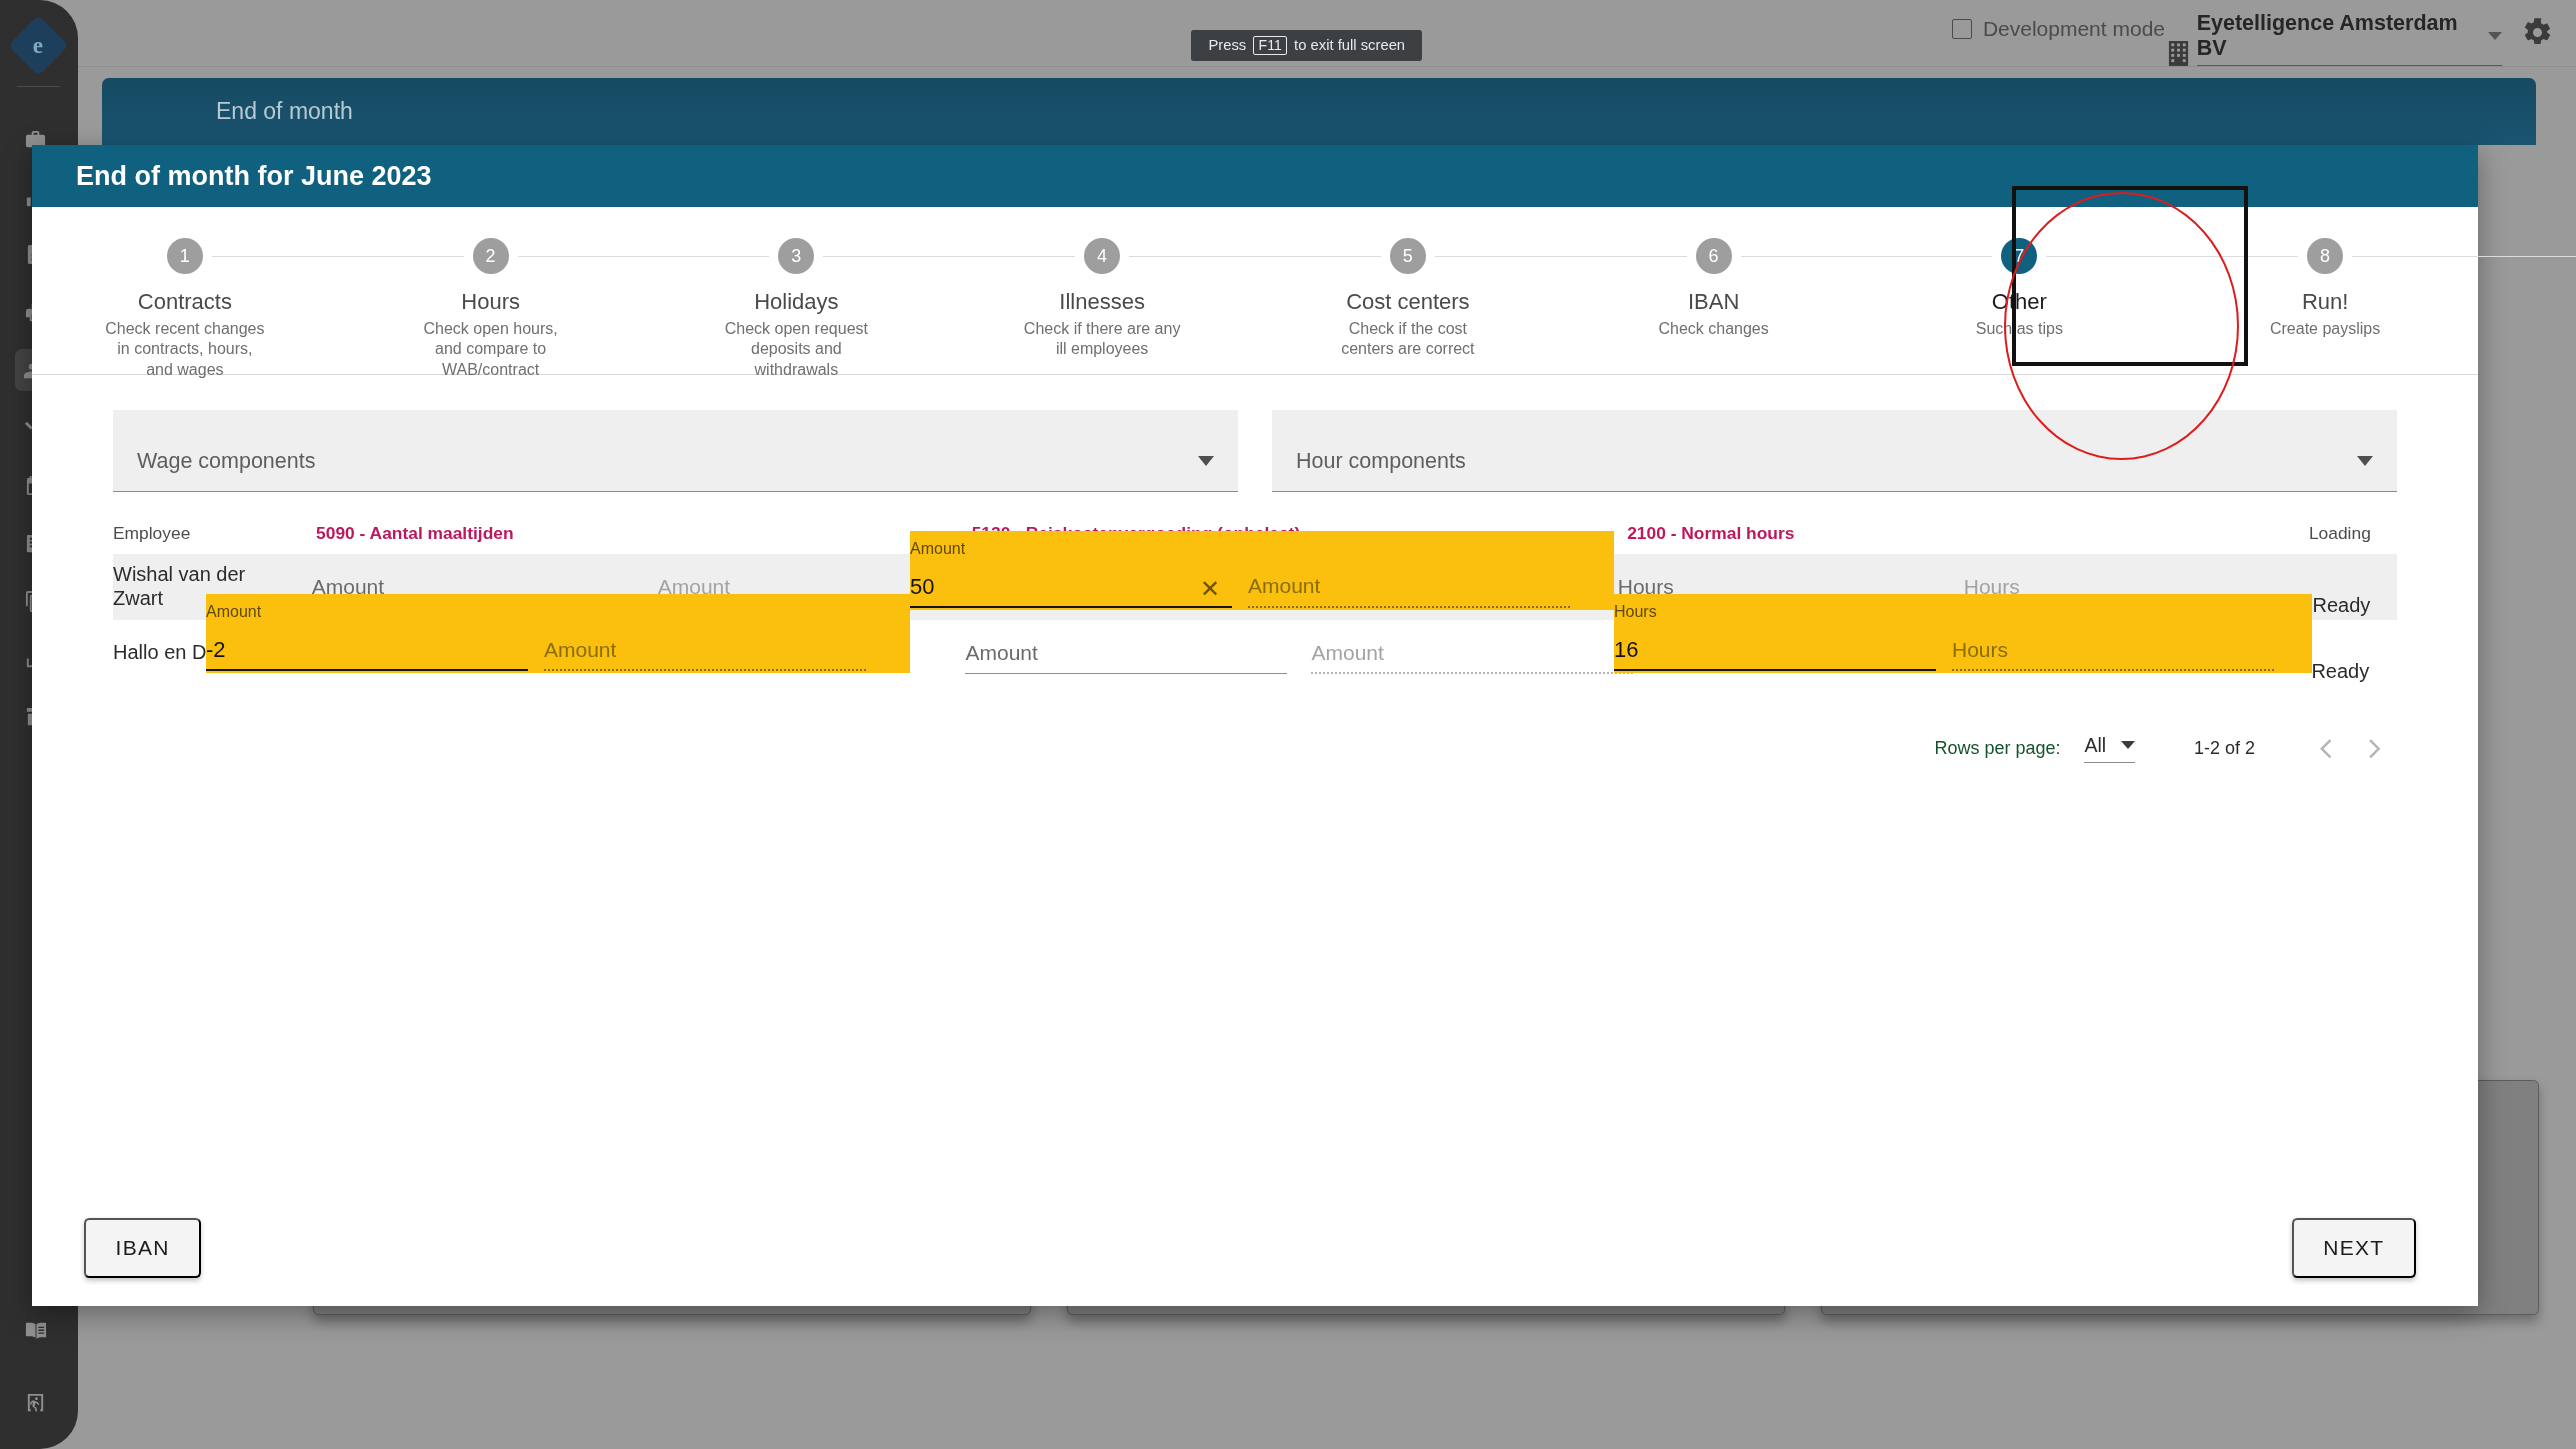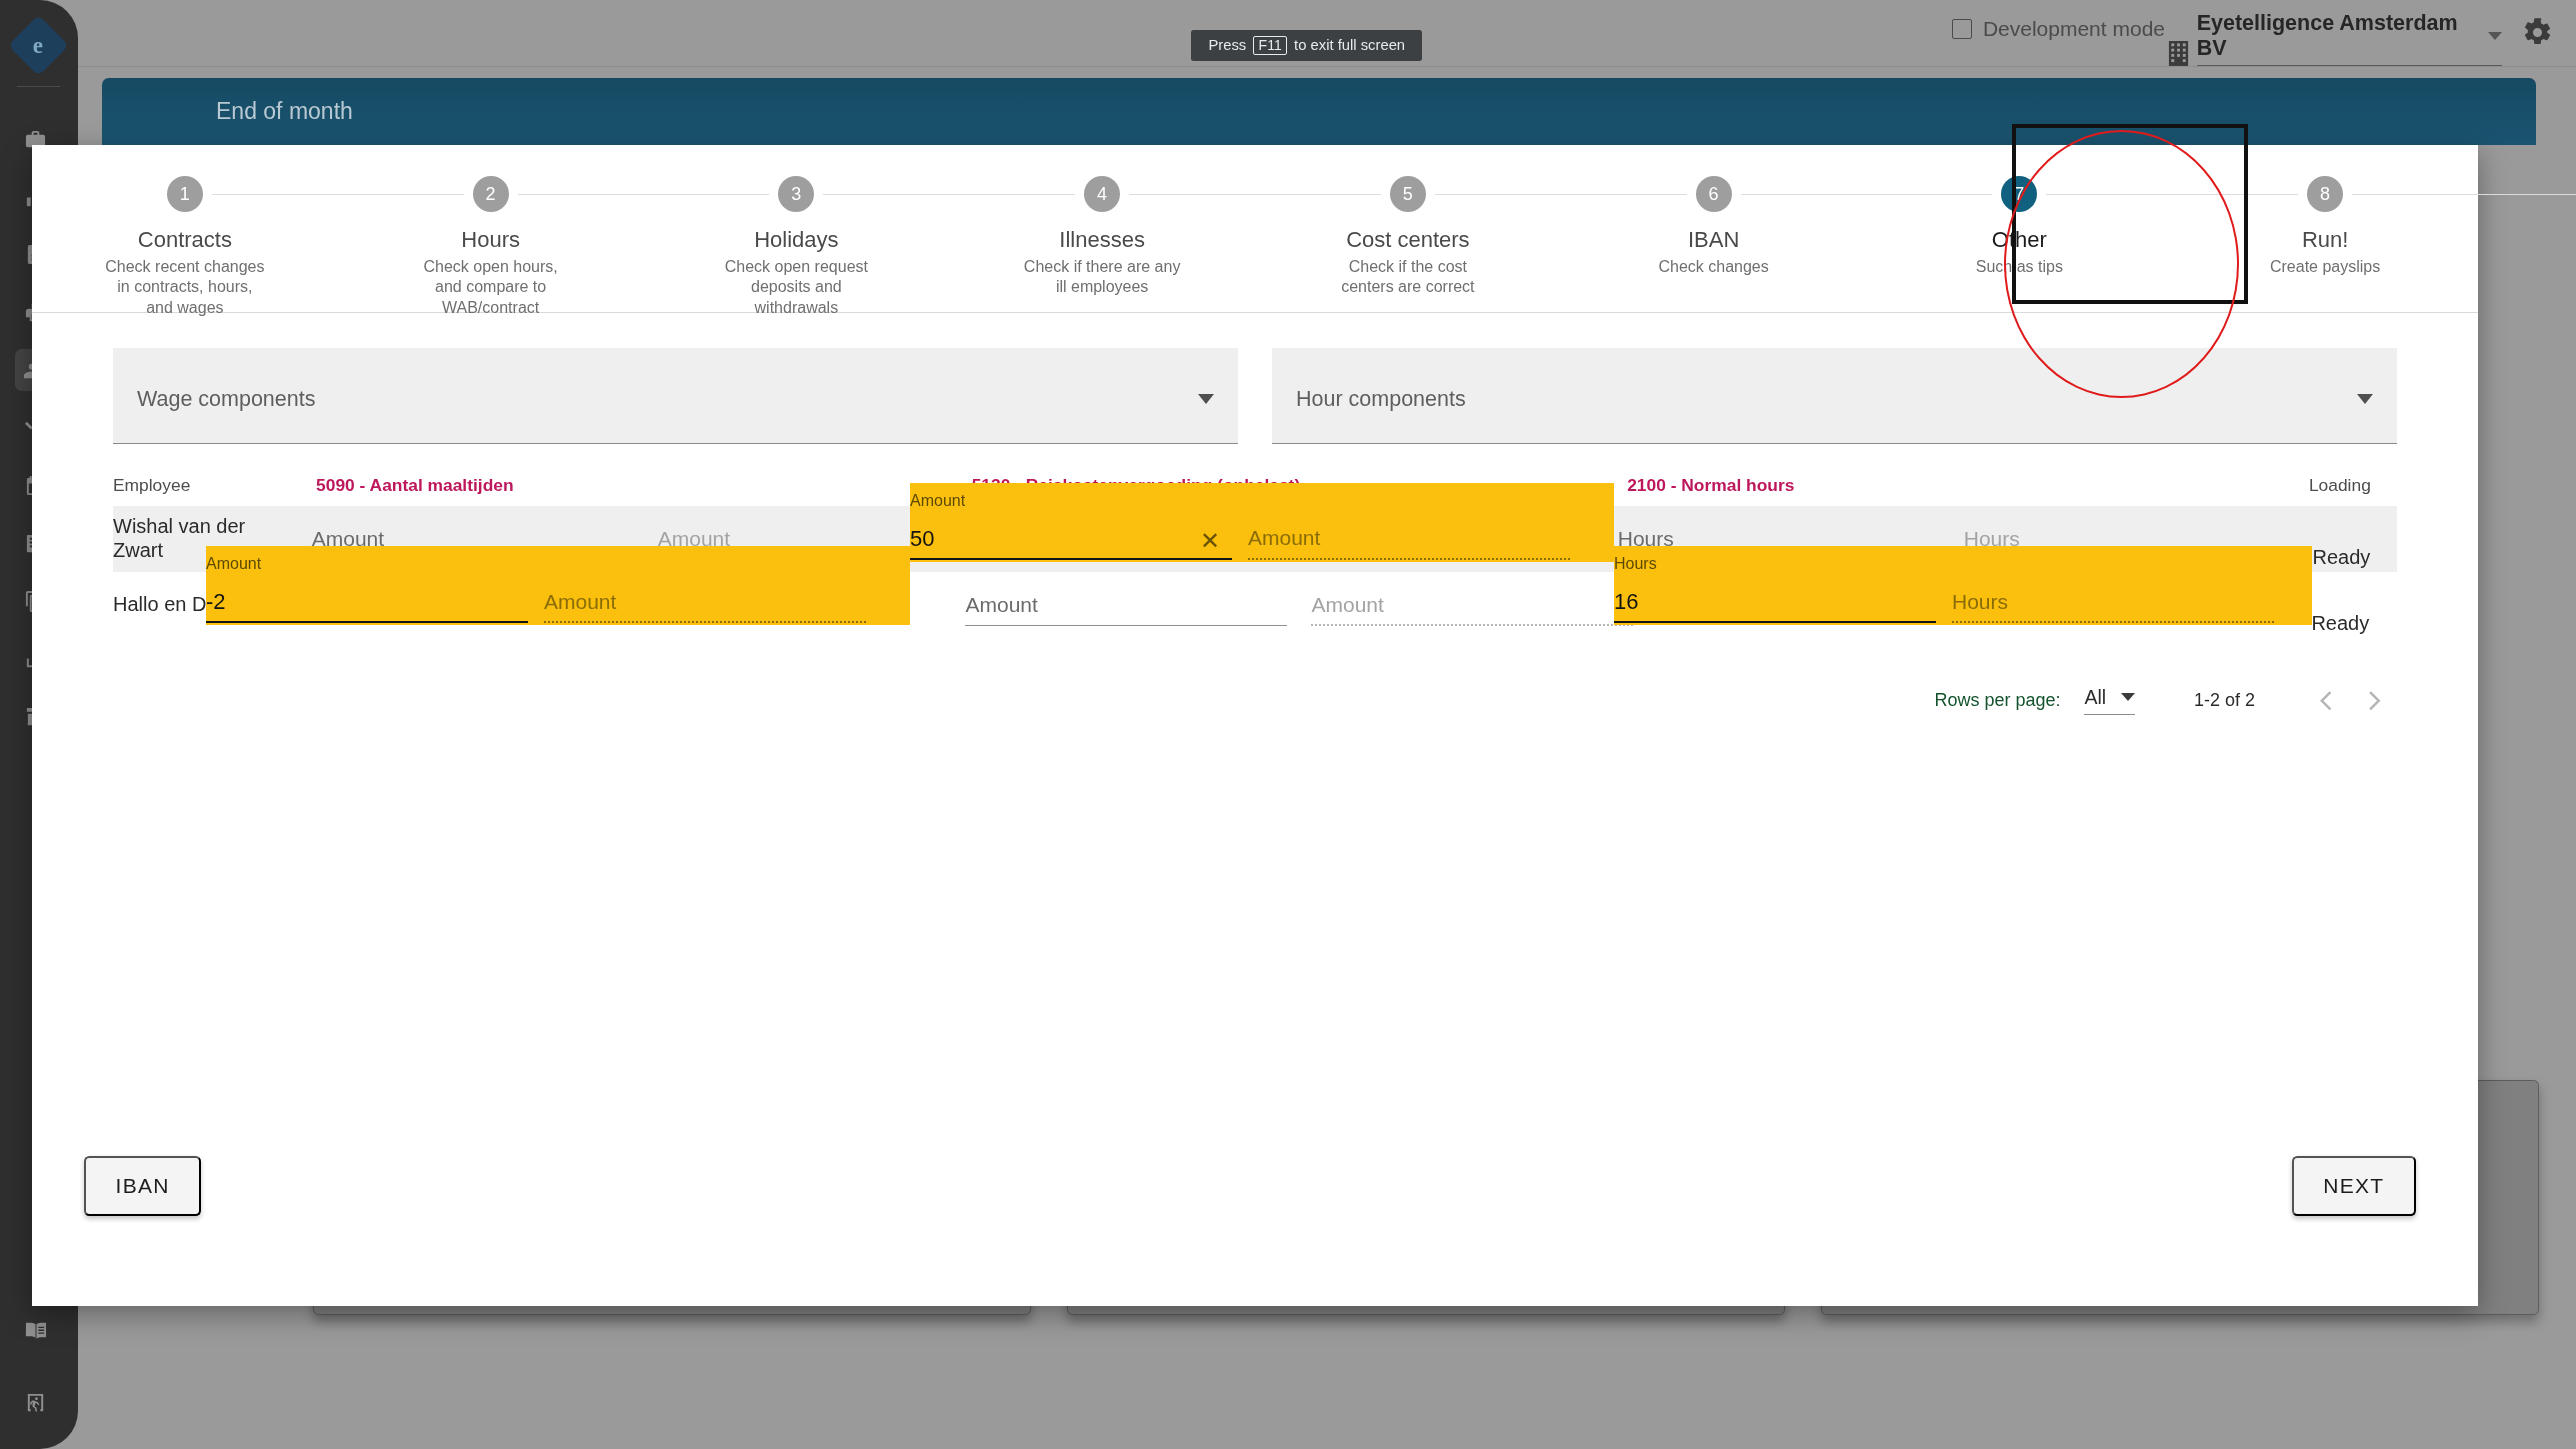--- a/index.html
+++ b/index.html
@@ -119,21 +119,21 @@
   .annot-ellipse {
     position:absolute; left:1972px; top:-14.8px; width:235px; height:268px;
     border:2.7px solid #e01b1b; border-radius:50%; pointer-events:none; z-index:6;
   }
 
   
   .modal-body { position:relative; padding:0 0 0 0; height:calc(100% - 62px - 168px); }
 
   .selectors { display:flex; gap:34px; padding:35px 81px 0 81px; }
   .sel-field {
-    flex:1; background:#efefef; border-bottom:1px solid #8a8a8a; height:96px;
+    flex:1; background:#efefef; border-bottom:1px solid #8a8a8a; height:82px;
     position:relative; padding:0 24px;
   }
   .sel-field .sel-label { position:absolute; top:39px; left:24px; font-size:21.5px; color:#5e5e5e; }
   .sel-field .sel-caret {
     position:absolute; right:24px; top:46px;
     width:0;height:0;border-left:8.7px solid transparent;border-right:8.7px solid transparent;border-top:10px solid #4f4f4f;
   }
 
   
   .table-wrap { position:relative; margin:24px 81px 0 81px; }
@@ -320,20 +320,23 @@
     </div>
     <div class="side-ico" style="top:1381px">
       <svg viewBox="0 0 24 24">
           <path d="M4 3h16v18h-3v-2h1V5H6v14h1v2H4V3zm9 3.5a1.5 1.5 0 110 3 1.5 1.5 0 010-3zm-1.3 4.2l2.6.9 1.8 2.4-1.2.9-1.5-2-1.3-.4-1.2 3.3 2.1 1.7.6 4h-1.6l-.5-3.2-2.8-2.3.6-4.3-1 .6-.6 2.1-1.5-.4.8-2.8 2.7-1.5z"></path>
         </svg>
     </div>
   </div>
 
   <div class="modal">
 
+    <div class="modal-header">
+      <span class="modal-title">End of month for June 2023</span>
+    </div>
 
     <div class="stepper">
       <div class="step">
         <div class="connector"></div>
         <div class="bubble">1</div>
         <div class="s-title">Contracts</div>
         <div class="s-sub" style="white-space:pre-line">Check recent changes
 in contracts, hours,
 and wages</div>
       </div>

